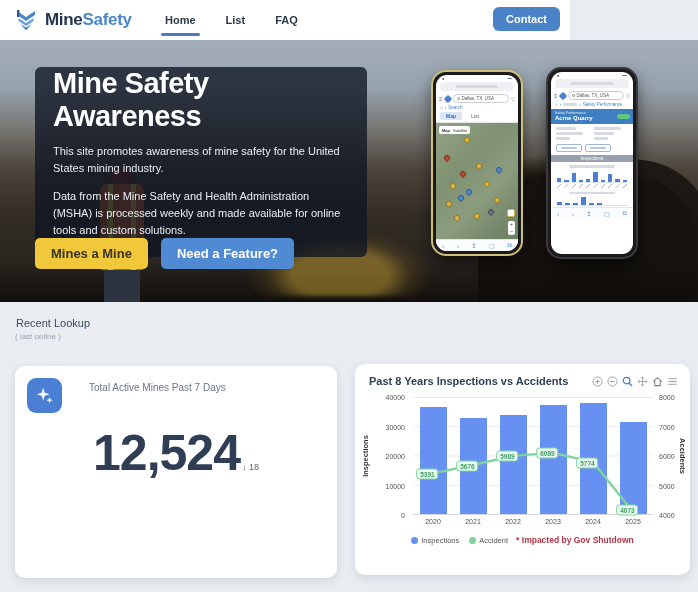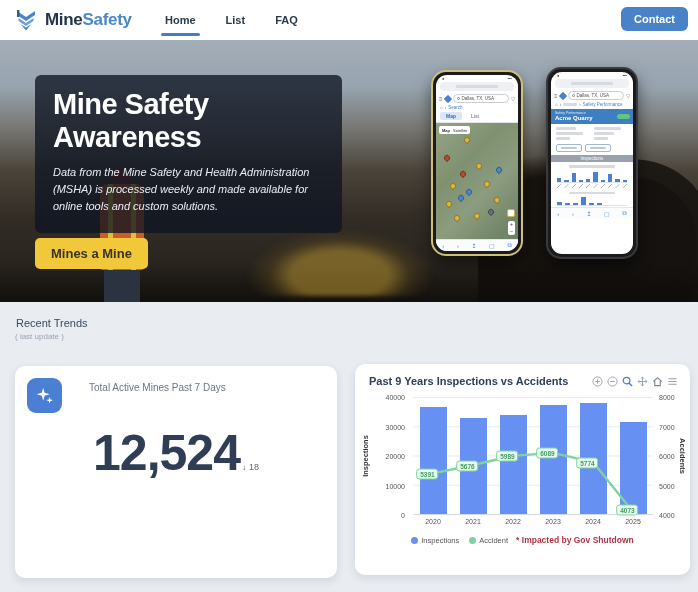--- a/index.html
+++ b/index.html
@@ -1,20 +1,20 @@
 <!DOCTYPE html>
 <html><head>
 <meta charset="utf-8">
 <style>
   * { margin:0; padding:0; box-sizing:border-box; }
   html,body { width:698px; height:592px; }
   body { font-family:"Liberation Sans", sans-serif; background:#e9ecf1; position:relative; overflow:hidden; }
 
   
-  .header { position:absolute; top:0; left:0; width:698px; height:40px; background:#fff; display:flex; align-items:center; z-index:10; }
+  .header { position:absolute; top:0; left:0; width:570px; height:40px; background:#fff; display:flex; align-items:center; z-index:10; }
   .brand { display:flex; align-items:center; gap:7px; padding-left:14px; width:165px; }
   .brand-icon { width:24px; height:24px; }
   .brand-name { font-size:17px; font-weight:bold; letter-spacing:-.3px; }
   .brand-name .b1 { color:#24344a; }
   .brand-name .b2 { color:#4a86c8; }
   .nav { display:flex; gap:30px; align-items:flex-end; height:100%; }
   .nav-item { font-size:11px; font-weight:bold; color:#2b3a4a; position:relative; height:100%; display:flex; align-items:center; cursor:pointer; }
   .nav-item.active::after { content:""; position:absolute; bottom:4px; left:-4px; right:-4px; height:3px; background:#4a7bbf; border-radius:2px; }
   .contact-btn { position:absolute; right:10px; top:7px; background:#4a82c8; color:#fff; font-size:11px; font-weight:bold; padding:6px 13px; border-radius:6px; border:none; cursor:pointer; }
 
@@ -27,24 +27,24 @@
   .hero::after { content:""; position:absolute; left:240px; bottom:6px; width:200px; height:70px;
     background:radial-gradient(ellipse at 50% 70%, rgba(186,150,52,.55) 0 34%, rgba(90,72,30,.4) 50%, transparent 66%); filter:blur(2px); }
   .worker { position:absolute; left:92px; top:128px; width:60px; height:140px; z-index:1; }
   .worker .helmet { position:absolute; left:18px; top:0; width:22px; height:14px; border-radius:10px 10px 4px 4px; background:#7e2420; }
   .worker .vest { position:absolute; left:8px; top:16px; width:44px; height:86px; border-radius:8px 8px 3px 3px;
     background:linear-gradient(90deg,#c65e28 0 8px,#d8c23c 8px 13px,#c65e28 13px 31px,#d8c23c 31px 36px,#c65e28 36px 44px); }
   .worker .legs { position:absolute; left:12px; top:102px; width:36px; height:38px; background:#2c3340; }
   .hero-mound { position:absolute; left:0; bottom:0; width:698px; height:40px;
     background:linear-gradient(180deg, transparent, rgba(12,10,8,.75)); }
 
-  .hero-panel { position:absolute; left:35px; top:35px; width:307px; z-index:2; background:rgba(14,20,34,.78); border-radius:6px; padding:13px 18px 16px; }
+  .hero-panel { position:absolute; left:35px; top:27px; width:332px; z-index:2; background:rgba(14,20,34,.78); border-radius:6px; padding:0 18px 16px; }
   .hero-title { color:#fff; font-size:29px; font-weight:bold; letter-spacing:-.5px; margin-bottom:10px; }
   .hero-p { color:#e9edf3; font-size:11px; line-height:1.55; margin-bottom:11px; }
-  .hero-p:last-child { margin-bottom:2px;font-style:italic; }
+  .hero-p:last-child { margin-bottom:2px; }
   .hero-actions { position:absolute; left:35px; top:198px; display:flex; gap:13px; z-index:3; }
   .btn-yellow { background:#f0c83a; color:#3a3320; font-size:13px; font-weight:bold; padding:8px 16px; border-radius:5px; border:none; cursor:pointer; }
   .btn-blue { background:#4f8ad2; color:#fff; font-size:13px; font-weight:bold; padding:8px 16px; border-radius:5px; border:none; cursor:pointer; }
 
   
   .phone { position:absolute; width:92px; height:186px; border-radius:15px; background:#1b1b1d; padding:3px; z-index:2; box-shadow:0 8px 16px rgba(0,0,0,.5); }
   .phone.gold { left:431px; top:30px; border:2px solid #cfc078; }
   .phone.black { left:546px; top:27px; height:192px; border:2px solid #3a3a3e; }
   .screen { width:100%; height:100%; border-radius:11px; background:#fff; overflow:hidden; display:flex; flex-direction:column; }
   .p-status { height:7px; display:flex; justify-content:space-between; padding:1px 6px; font-size:4px; color:#333; }
@@ -162,25 +162,27 @@
 <div class="hero">
   <div class="worker">
     <div class="helmet"></div>
       <div class="vest"></div>
       <div class="legs"></div>
   </div>
   <div class="hero-mound"></div>
 
   <div class="hero-panel">
     <div class="hero-title">Mine Safety Awareness</div>
+    <div class="hero-p">This site promotes awareness of mine safety for the United States mining industry.</div>
     <div class="hero-p">Data from the Mine Safety and Health Administration (MSHA) is processed weekly and made available for online tools and custom solutions.</div>
   </div>
 
   <div class="hero-actions">
     <button class="btn-yellow">Mines a Mine</button>
+    <button class="btn-blue">Need a Feature?</button>
   </div>
 
   <div class="phone gold">
     <div class="screen">
       <div class="p-status">
           <span>●</span>
           <span>▪▪▪</span>
         </div>
       <div class="p-url">
           <span class="sk w60" style="width:42px"></span>
@@ -329,43 +331,43 @@
         <span>›</span>
         <span>↥</span>
         <span>▢</span>
         <span>⧉</span>
       </div>
     </div>
   </div>
 </div>
 
 <div class="trends">
-  <div class="trends-label">Recent Trends</div>
+  <div class="trends-label">Recent Lookup</div>
   <div class="trends-date-row">
-    <span class="trends-note">( last update )</span>
+    <span class="trends-note">( last online )</span>
   </div>
 
   <div class="card card-left">
     <div class="cl-head">
       <div class="cl-icon">
         <svg width="22" height="22" viewBox="0 0 24 24">
           <path d="M10 3 L11.6 8.4 L17 10 L11.6 11.6 L10 17 L8.4 11.6 L3 10 L8.4 8.4 Z" fill="#fff"></path>
           <path d="M17 13 L17.9 15.6 L20.5 16.5 L17.9 17.4 L17 20 L16.1 17.4 L13.5 16.5 L16.1 15.6 Z" fill="#fff"></path>
         </svg>
       </div>
       <div class="cl-title">Total Active Mines Past 7 Days</div>
     </div>
     <div class="big-number-wrap">
       <span class="big-number">12,524</span><span class="delta"><span>↓</span> <span>18</span></span>
     </div>
   </div>
 
   <div class="card card-right">
     <div class="cr-head">
-      <div class="cr-title">Past 9 Years Inspections vs Accidents</div>
+      <div class="cr-title">Past 8 Years Inspections vs Accidents</div>
       <div class="cr-toolbar">
         <span class="tool">
             <svg width="11" height="11" viewBox="0 0 12 12">
               <circle cx="6" cy="6" r="5" fill="none" stroke="#97a0ad"></circle>
               <path d="M6 3.5 V8.5 M3.5 6 H8.5" stroke="#97a0ad"></path>
             </svg>
           </span>
         <span class="tool">
             <svg width="11" height="11" viewBox="0 0 12 12">
               <circle cx="6" cy="6" r="5" fill="none" stroke="#97a0ad"></circle>

